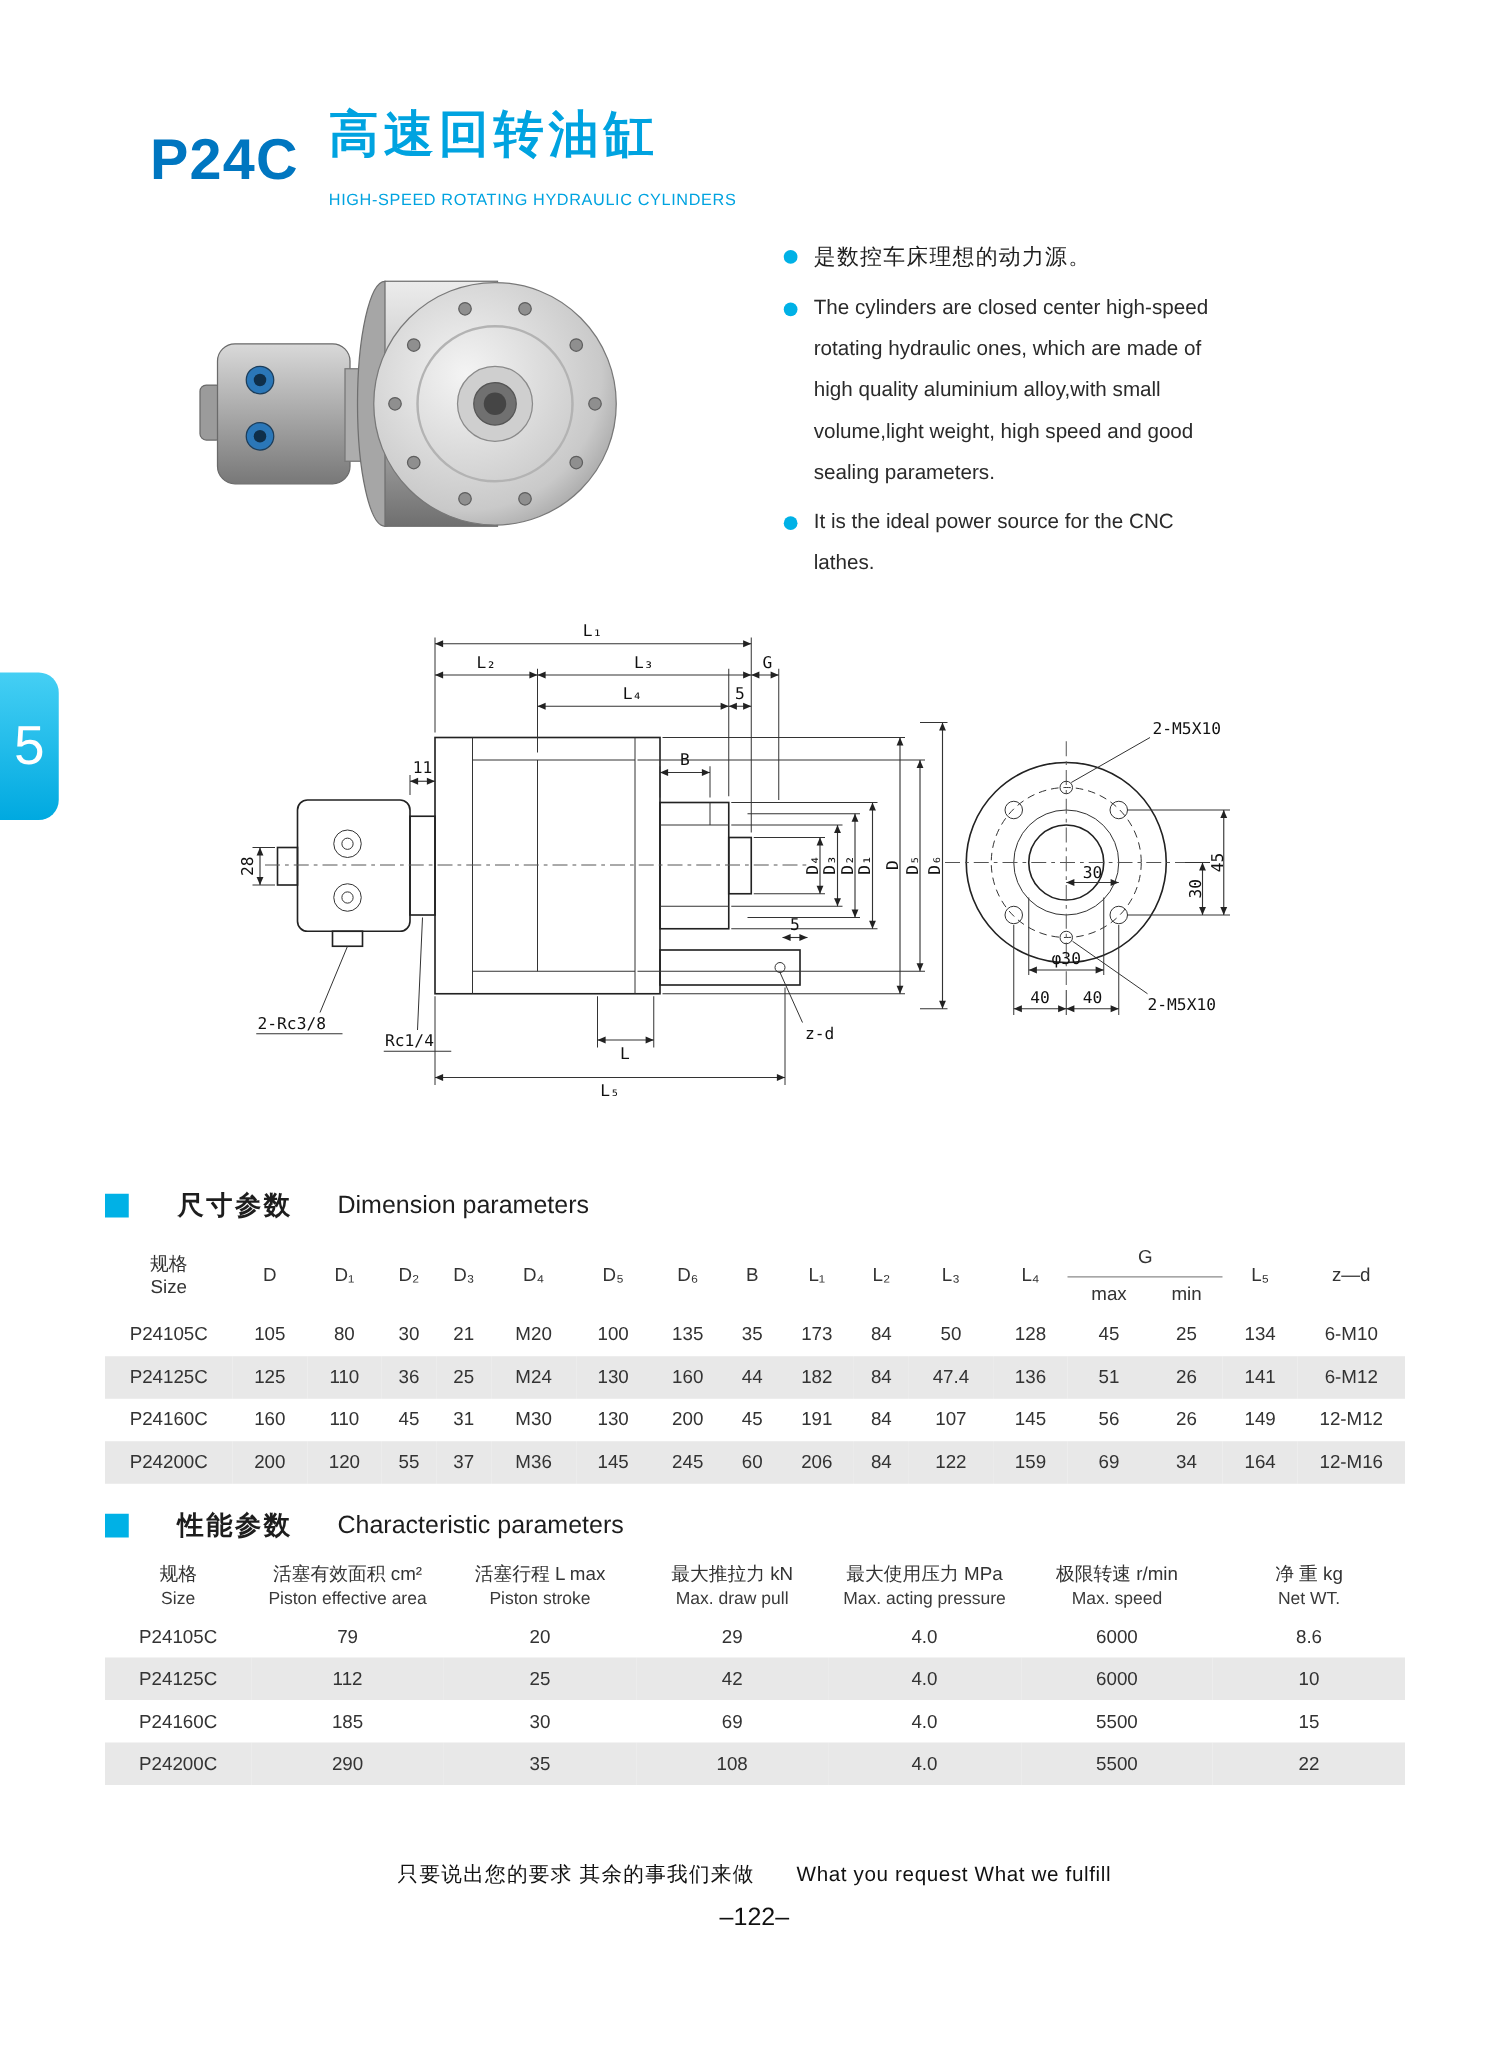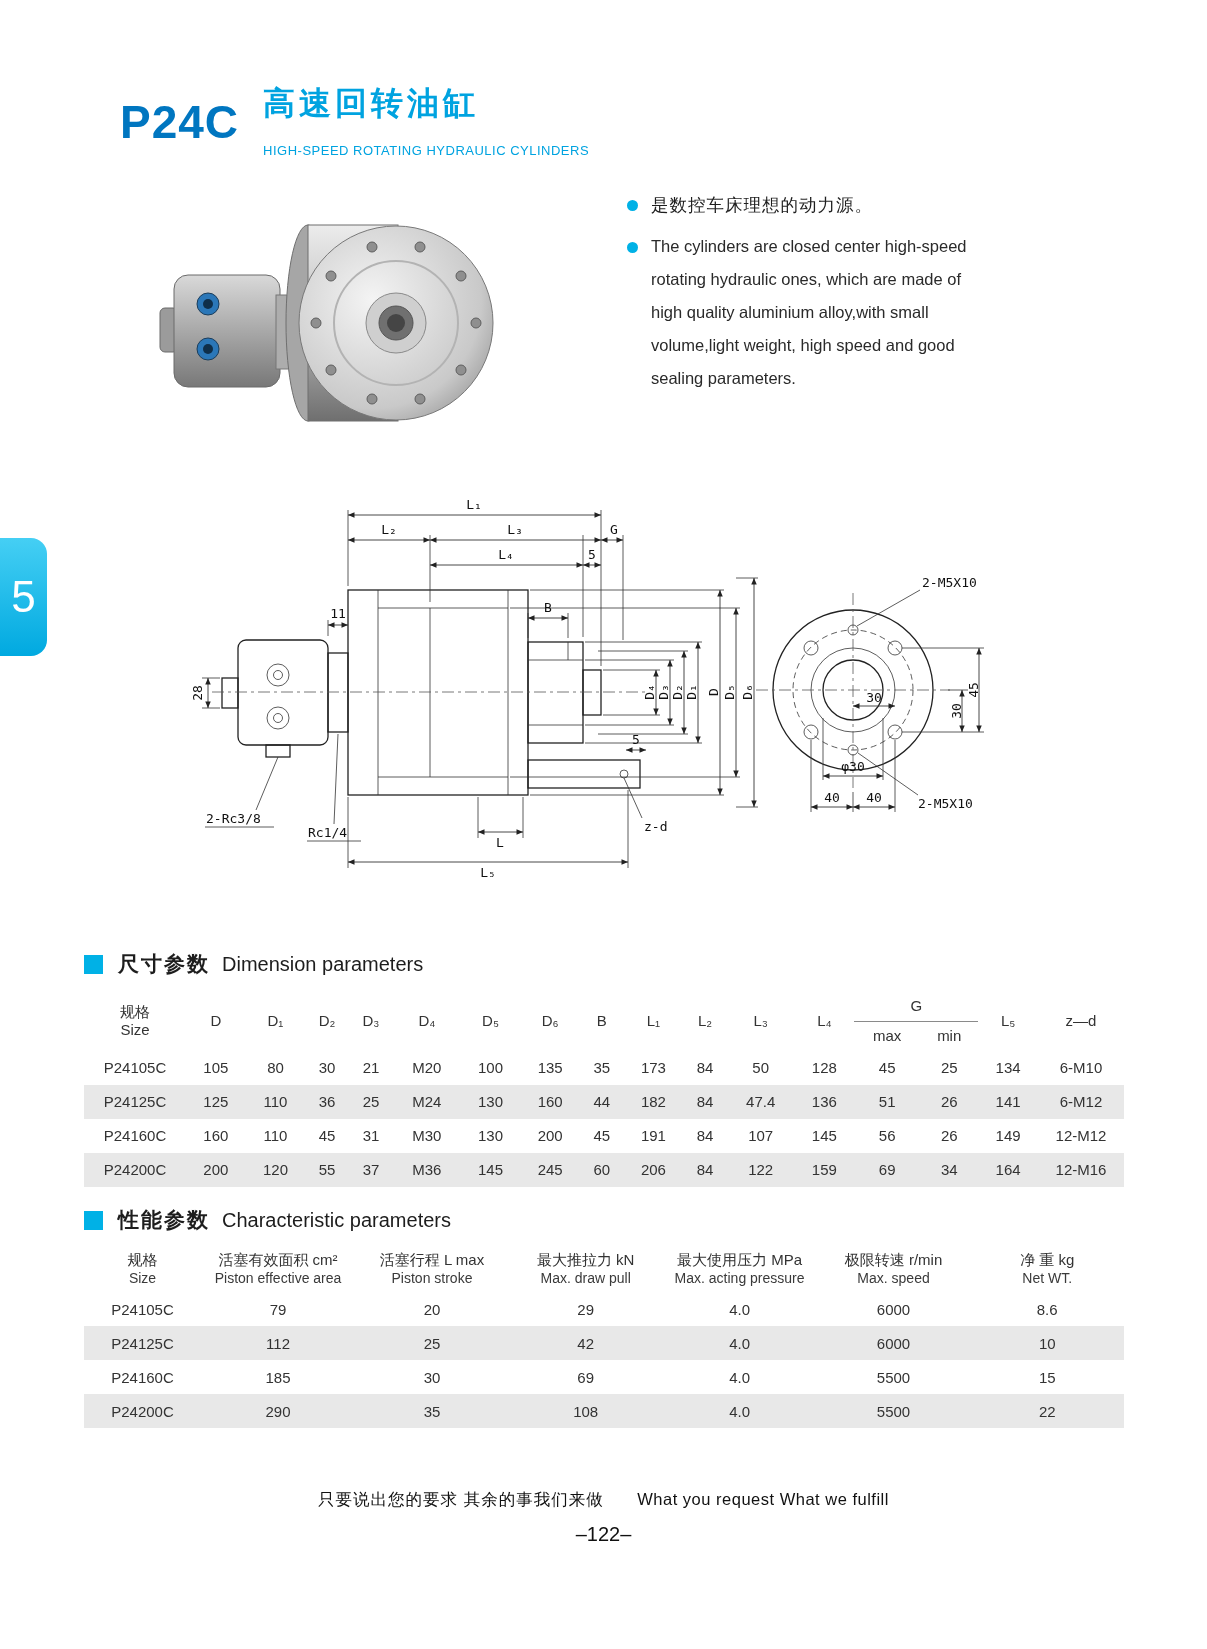--- a/index.html
+++ b/index.html
@@ -4,21 +4,21 @@
 <style>
   html,body{margin:0;padding:0;}
   body{
     width:1207px;height:1649px;position:relative;overflow:hidden;
     background:#ffffff;font-family:"Liberation Sans",sans-serif;color:#222;
   }
   
   #header{position:absolute;left:120px;top:86px;display:flex;align-items:center;}
   #model{font-size:46px;font-weight:800;color:#0076c0;letter-spacing:1px;line-height:1;}
   #titles{margin-left:24px;}
-  #title-zh{font-size:32px;font-weight:700;color:#00a3e0;letter-spacing:4px;line-height:1.1;}
+  #title-zh{font-size:40px;font-weight:700;color:#00a3e0;letter-spacing:4px;line-height:1.1;}
   #title-en{font-size:13px;color:#00a3e0;letter-spacing:.5px;margin-top:22px;}
   
   #photo{position:absolute;left:156px;top:183px;}
   
   #bullets{position:absolute;left:627px;top:188px;width:356px;list-style:none;margin:0;padding:0;}
   #bullets li{position:relative;padding-left:24px;margin-bottom:6px;}
   #bullets li::before{content:"";position:absolute;left:0;top:12px;width:11px;height:11px;border-radius:50%;background:#00b1e6;}
   #bullets li.zh{font-size:17.5px;line-height:2.05;color:#1e1e1e;letter-spacing:1px;}
   #bullets li.en{font-size:16.5px;line-height:2.0;color:#2a2a2a;}
   
@@ -28,21 +28,21 @@
   
   #drawing{position:absolute;left:178px;top:490px;}
   .ol{fill:none;stroke:#222;stroke-width:1.3;}
   .thin{fill:none;stroke:#333;stroke-width:.8;}
   .dash{stroke-dasharray:6 4;}
   .cl{stroke:#555;stroke-width:.8;stroke-dasharray:12 4 3 4;fill:none;}
   .dim{stroke:#333;stroke-width:.9;marker-start:url(#arw);marker-end:url(#arw);}
   text.lbl{font-family:"DejaVu Sans Mono",monospace;font-size:13px;fill:#111;text-anchor:middle;}
   text.lbl.start{text-anchor:start;}
   
-  .section-heading{position:absolute;display:flex;align-items:center;}
+  .section-heading{position:absolute;display:flex;align-items:center;gap:24px;}
   #sec1{left:84px;top:950px;}
   #sec2{left:84px;top:1206px;}
   .sq{width:19px;height:19px;background:#00b1e6;margin-right:15px;flex:none;}
   .h-zh{font-size:21px;font-weight:700;color:#1d1d1d;margin-right:12px;letter-spacing:2px;}
   .h-en{font-size:20px;color:#1d1d1d;}
   
   .tbl{border-collapse:collapse;position:absolute;left:84px;width:1040px;}
   #table1{top:992px;}
   #table2{top:1246px;}
   .tbl th,.tbl td{font-weight:400;text-align:center;vertical-align:middle;
@@ -115,20 +115,21 @@
     </g>
     <circle cx="240" cy="140" r="30" fill="#cfcfcf" stroke="#8a8a8a"></circle>
     <circle cx="240" cy="140" r="17" fill="#707070" stroke="#555"></circle>
     <circle cx="240" cy="140" r="9" fill="#454545"></circle>
   </svg>
 </div>
 
 <ul id="bullets">
   <li class="zh">是数控车床理想的动力源。</li>
   <li class="en">The cylinders are closed center high-speed rotating hydraulic ones, which are made of high quality aluminium alloy,with small volume,light weight, high speed and good sealing parameters.</li>
+  <li class="en">It is the ideal power source for the CNC lathes.</li>
 </ul>
 
 <div id="tab5">5</div>
 
 <div id="drawing">
 <svg width="812" height="400" viewBox="0 0 812 400">
   <defs>
     <marker id="arw" viewBox="0 0 10 10" refX="9.5" refY="5" markerWidth="8" markerHeight="8" orient="auto-start-reverse">
       <path d="M0.5,1.2 L9.5,5 L0.5,8.8 Z" fill="#222"></path>
     </marker>

